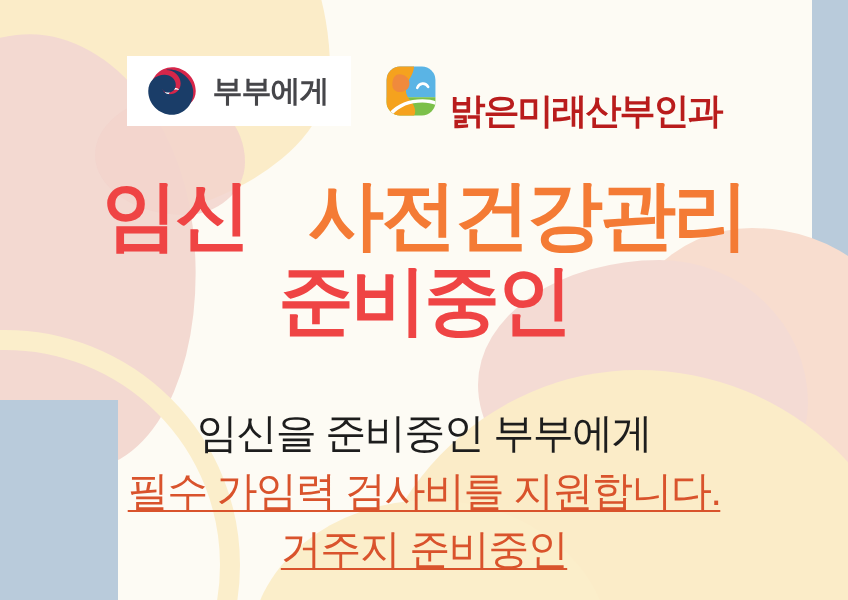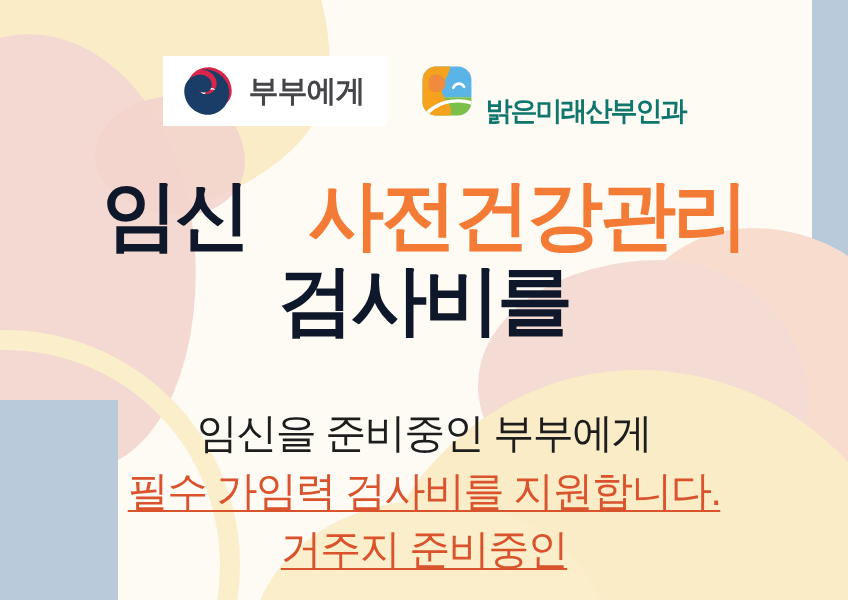--- a/index.html
+++ b/index.html
@@ -197,23 +197,23 @@
     display: flex;
     align-items: center;
     gap: 13px;
   }
   .clinic-mark {
     width: 52px;
     height: 52px;
     flex: 0 0 52px;
   }
   .clinic-name {
-    font-size: 27px;
+    font-size: 36px;
     font-weight: bold;
-    color: #0f766e;
+    color: #b91c1c;
     letter-spacing: -2px;
     white-space: nowrap;
     line-height: 1;
     margin-top: 40px;
   }
 
   
   .headline {
     position: absolute;
     top: 172px;
@@ -221,21 +221,21 @@
     width: 100%;
     text-align: center;
   }
   .headline-line {
     font-size: 76px;
     font-weight: bold;
     line-height: 1.12;
     letter-spacing: -3px;
     white-space: nowrap;
   }
-  .hl-dark  { color: #0f172a; }
+  .hl-dark  { color: #ef4444; }
   .hl-orange { color: #f47b35; margin-left: 42px; }
 
   
   .body-copy {
     position: absolute;
     top: 404px;
     left: 0;
     width: 100%;
     text-align: center;
   }
@@ -305,21 +305,21 @@
         </svg>
         <span class="clinic-name">밝은미래산부인과</span>
       </div>
 
     </div>
 
     <div class="headline">
       <div class="headline-line">
         <span class="hl-dark">임신</span><span class="hl-dark">&nbsp;</span><span class="hl-orange">사전건강관리</span>
       </div>
-      <div class="headline-line hl-dark">검사비를</div>
+      <div class="headline-line hl-dark">준비중인</div>
     </div>
 
     <div class="body-copy">
       <div class="copy-line copy-dark">임신을 준비중인 부부에게</div>
       <div class="copy-line copy-accent">필수 가임력 검사비를 지원합니다.</div>
       <div class="copy-line copy-accent">거주지 준비중인</div>
     </div>
 
   </div>
 </div>

